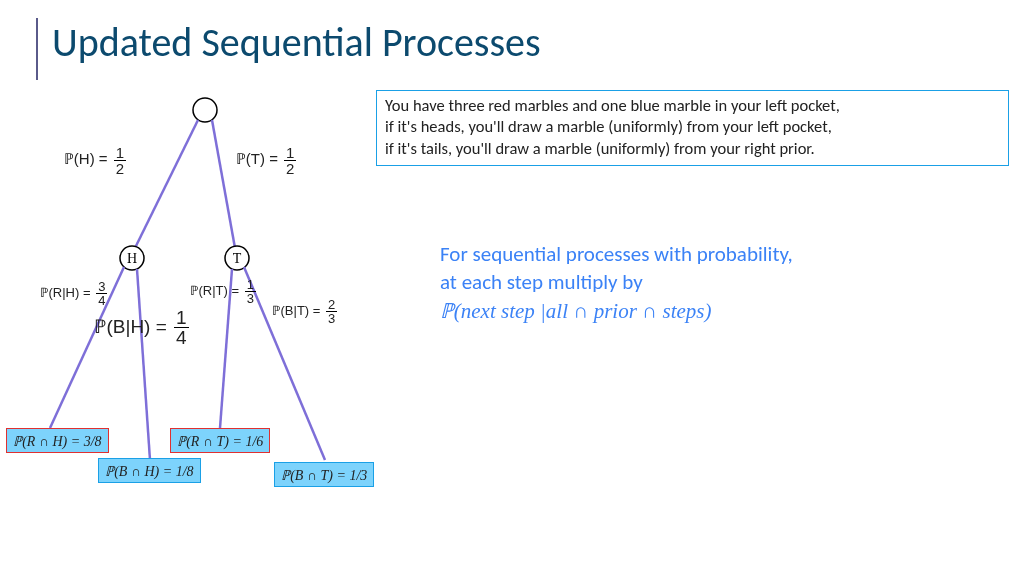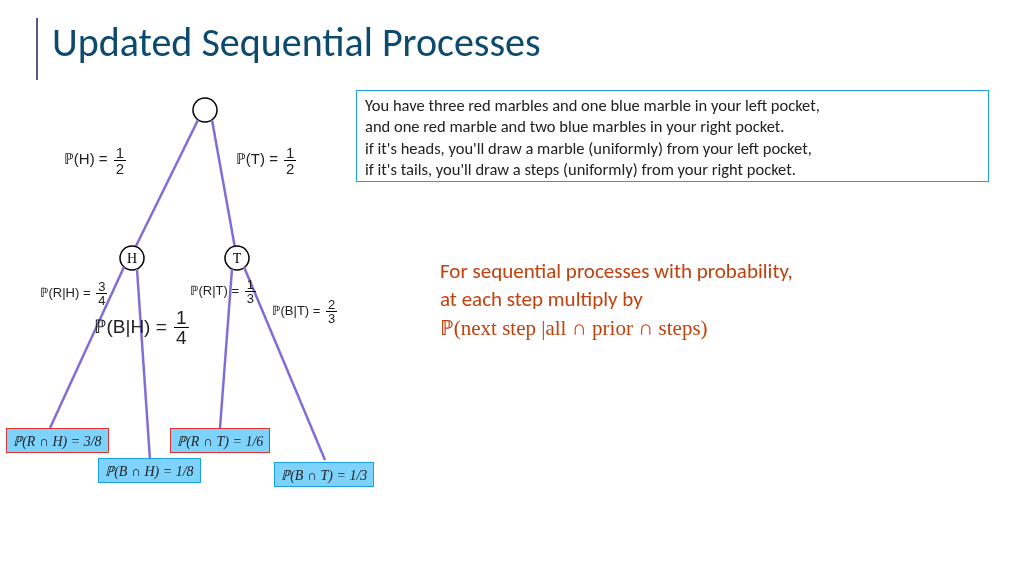--- a/index.html
+++ b/index.html
@@ -24,40 +24,41 @@
   .title {
     position: absolute;
     left: 52px;
     top: 18px;
     font-size: 40px;
     font-weight: 400;
     color: #0c4a6e;
   }
   .problem-box {
     position: absolute;
-    left: 356px;
+    left: 376px;
     top: 90px;
     width: 615px;
     border: 1.5px solid #1aa0e6;
-    padding: 4px 8px 0 8px;
+    padding: 4px 8px 6px 8px;
     font-size: 16.5px;
     line-height: 1.3;
     color: #222;
   }
   .rule-text {
     position: absolute;
     left: 440px;
-    top: 257px;
+    top: 240px;
     width: 560px;
     font-size: 21px;
     line-height: 1.35;
-    color: #c2410c;
+    color: #3b82f6;
   }
   .rule-formula {
     font-family: "Cambria Math", "Times New Roman", serif;
+    font-style: italic;
   }
   
   .diagram {
     position: absolute;
     left: 10px;
     top: 90px;
     width: 380px;
     height: 440px;
   }
   .math {
@@ -92,23 +93,22 @@
   .abs { position: absolute; }
 </style>
 </head>
 <body>
 
 <div class="accent-bar"></div>
 <div class="title">Updated Sequential Processes</div>
 
 <div class="problem-box">
   <div>You have three red marbles and one blue marble in your left pocket,</div>
-  <div>and one red marble and two blue marbles in your right pocket.</div>
   <div>if it's heads, you'll draw a marble (uniformly) from your left pocket,</div>
-  <div>if it's tails, you'll draw a steps (uniformly) from your right pocket.</div>
+  <div>if it's tails, you'll draw a marble (uniformly) from your right prior.</div>
 </div>
 
 <div class="rule-text">
   <div>For sequential processes with probability,</div>
   <div>at each step multiply by</div>
   <div class="rule-formula">ℙ(next step |all ∩ prior ∩ steps)</div>
 </div>
 
 <div class="diagram">
   <svg width="380" height="440" style="position:absolute;left:0;top:0">

